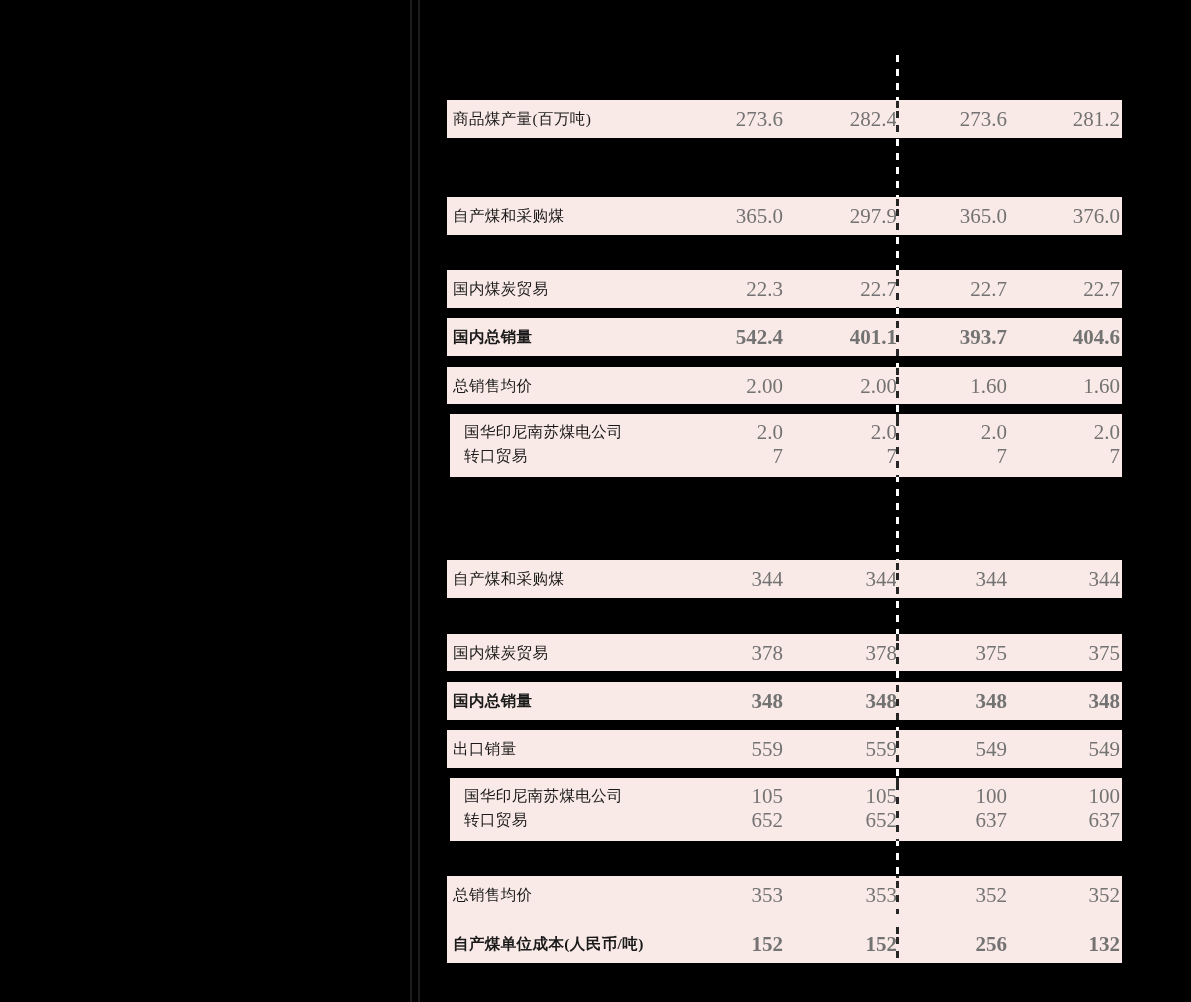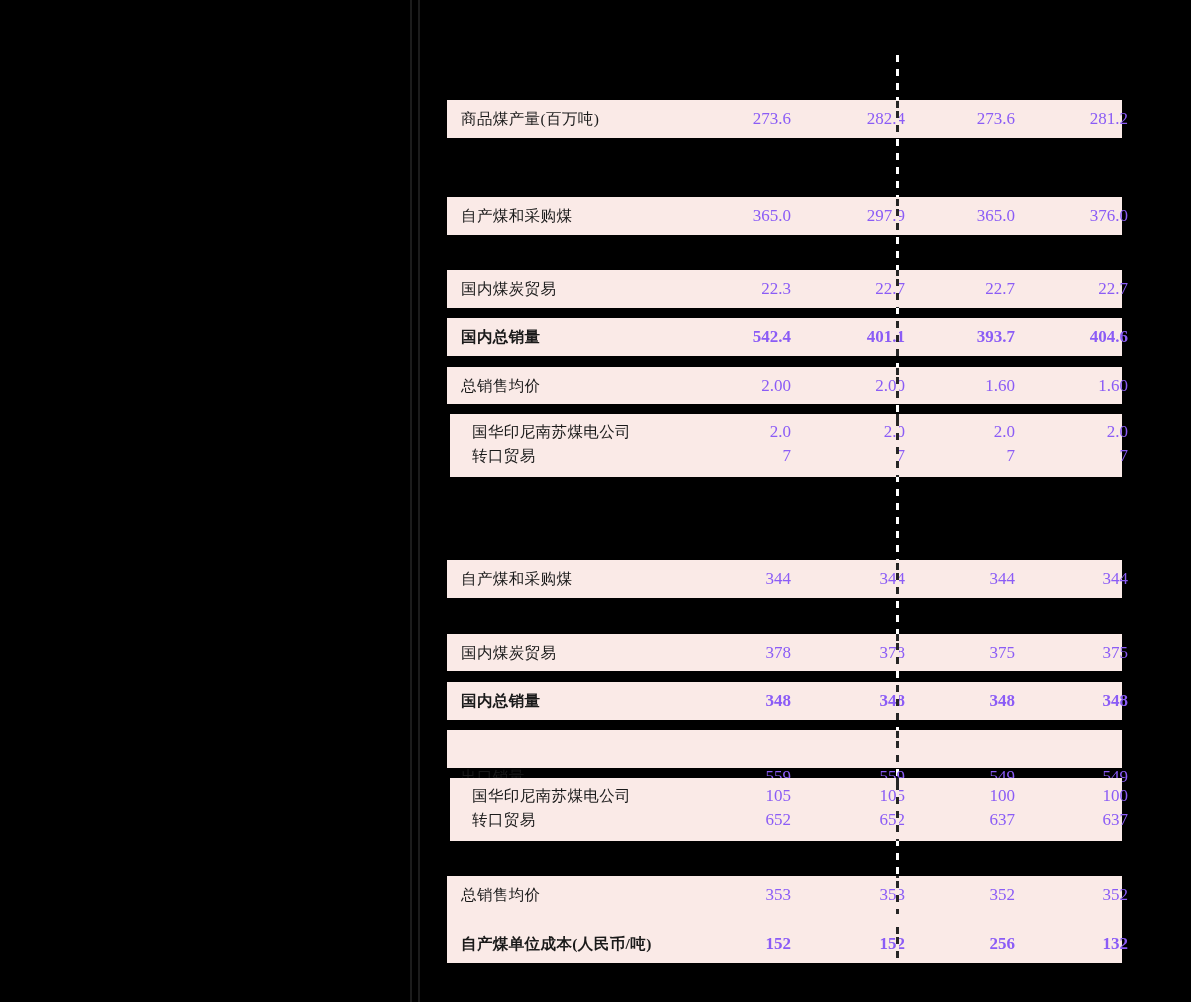--- a/index.html
+++ b/index.html
@@ -51,21 +51,20 @@
   }
   .row.indent {
     left: 450px;
     width: 672px;
   }
 
   .cellwrap {
     position: relative;
     height: 100%;
     width: 100%;
-    padding-left: 8px;
   }
 
   .lineitem {
     position: relative;
     height: 24px;
     line-height: 24px;
     width: 100%;
   }
 
   .label {
@@ -75,22 +74,22 @@
     font-size: 15.5px;
     color: #1a1a1a;
     white-space: nowrap;
     letter-spacing: 0.4px;
   }
   .row.indent .label { left: 14px; }
 
   .num {
     position: absolute;
     top: 0;
-    font-size: 17px;
-    color: #8b5cf6;
+    font-size: 21px;
+    color: #737373;
     white-space: nowrap;
   }
   .num.c0 { right: 339px; }
   .num.c1 { right: 225px; }
   .num.c2 { right: 115px; }
   .num.c3 { right: 2px; }
 
   .bold .label, .bold .num { font-weight: bold; }
 
   
@@ -237,21 +236,21 @@
             <span class="num c0">348</span>
             <span class="num c1">348</span>
             <span class="num c2">348</span>
             <span class="num c3">348</span>
           </div>
         </div>
       </div>
       <div class="dashseg" style="top: 682px; height: 38px; background-position: 0px 3px;"></div>
       <div class="row" style="top: 730px; height: 38px;">
         <div class="cellwrap">
-          <div class="lineitem" style="top: 7px; margin-top: 28px;">
+          <div class="lineitem" style="top: 7px;">
             <span class="label">出口销量</span>
             <span class="num c0">559</span>
             <span class="num c1">559</span>
             <span class="num c2">549</span>
             <span class="num c3">549</span>
           </div>
         </div>
       </div>
       <div class="dashseg" style="top: 730px; height: 38px; background-position: 0px 11px;"></div>
       <div class="row indent" style="top: 778px; height: 63px;">

